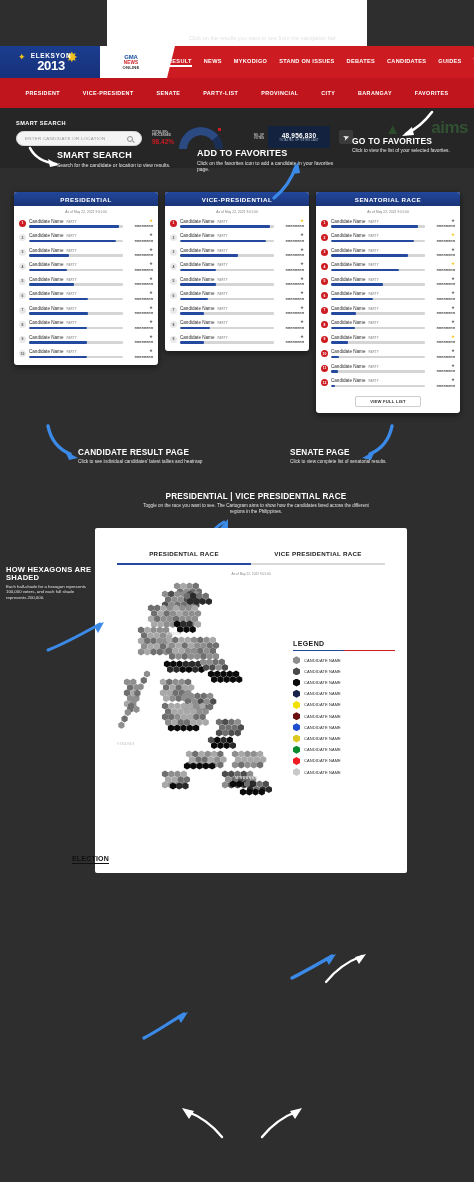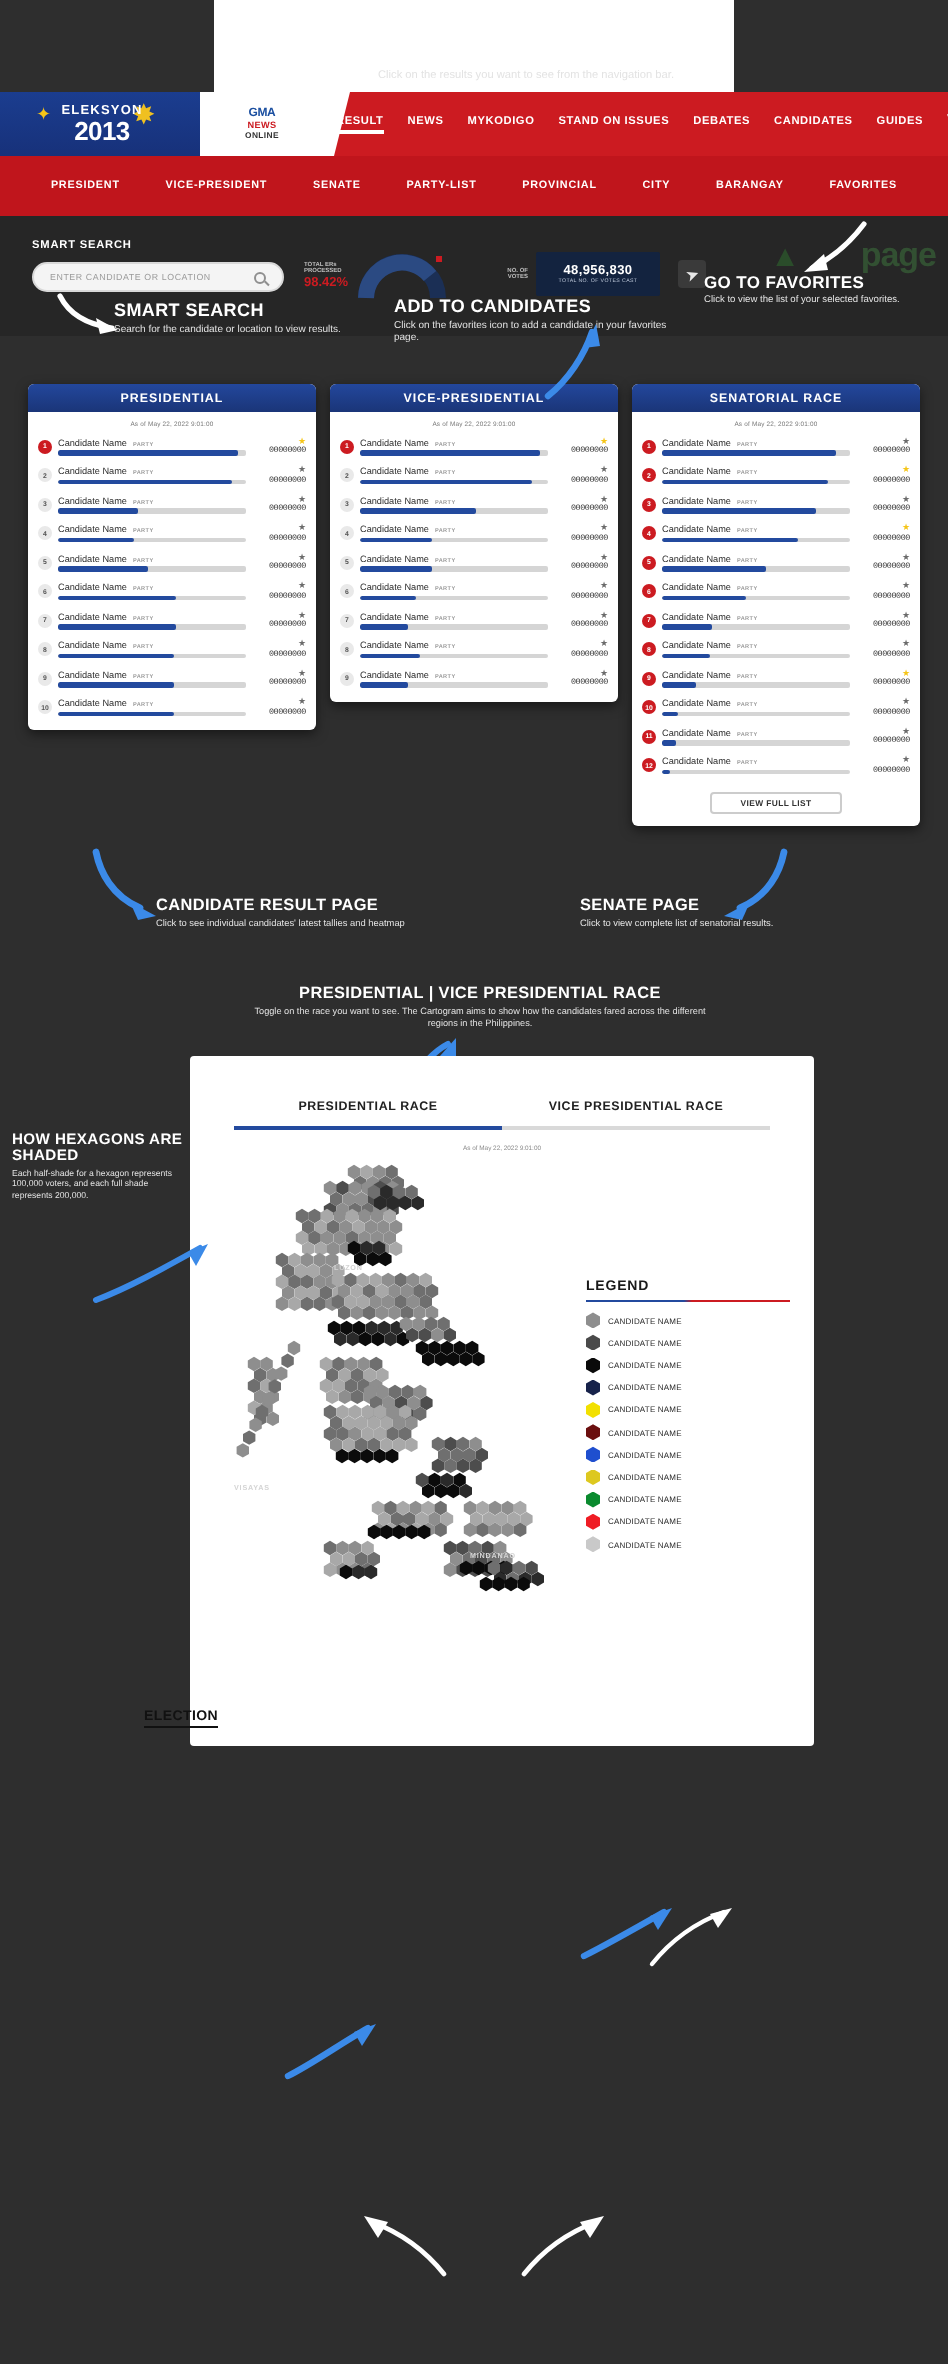--- a/index.html
+++ b/index.html
@@ -147,21 +147,21 @@
   #card-vp{left:165px;top:192px;width:144px;}
   #card-sen{left:316px;top:192px;width:144px;}
 
   
   #ann-candpage{left:78px;top:448px;width:145px;}
   #ann-candpage .ann-title{font-size:8.2px;}
   #ann-candpage .ann-body{font-size:4.7px;margin-top:2px;}
   #ann-senate{left:290px;top:448px;width:120px;}
   #ann-senate .ann-title{font-size:8.2px;}
   #ann-senate .ann-body{font-size:4.7px;margin-top:2px;}
-  #ann-prezvp{left:120px;top:492px;width:240px;text-align:center;}
+  #ann-prezvp{left:136px;top:492px;width:240px;text-align:center;}
   #ann-prezvp .ann-title{font-size:8.2px;}
   #ann-prezvp .ann-body{font-size:4.6px;margin-top:2px;}
 
   
   #carto{position:absolute;left:95px;top:528px;width:312px;height:345px;background:#fff;border-radius:2px;}
   .carto-tabs{display:flex;padding:14px 22px 0;gap:0;}
   .ctab{flex:1;text-align:center;padding-bottom:5px;position:relative;}
   .ctab span{font-size:6.2px;font-weight:bold;color:#222;letter-spacing:.3px;}
   .ctab::after{content:"";position:absolute;left:0;right:0;bottom:0;height:2px;background:#d9d9d9;}
   .ctab.active::after{background:#234a9e;}
@@ -238,21 +238,21 @@
       <div class="nav2-item">PARTY-LIST</div>
       <div class="nav2-item">PROVINCIAL</div>
       <div class="nav2-item">CITY</div>
       <div class="nav2-item">BARANGAY</div>
       <div class="nav2-item">FAVORITES</div>
     </div>
   </div>
 
   <div class="band"></div>
   <div class="smart-wm-tree">▲</div>
-  <div class="smart-wm">page</div>
+  <div class="smart-wm">aims</div>
 
   <div class="smart-label">SMART SEARCH</div>
   <div class="search-pill">
     <div class="search-ph">ENTER CANDIDATE OR LOCATION</div>
     <div class="search-ico"></div>
   </div>
 
   <div class="stat-box" id="stat-gauge">
     <div>
       <div class="gauge-lbl">TOTAL ERs PROCESSED</div>
@@ -282,21 +282,21 @@
   <div class="ann" id="ann-smart">
     <div class="ann-title">SMART SEARCH</div>
     <div class="ann-body">Search for the candidate or location to view results.</div>
   </div>
   <svg class="arrow" style="left:26px;top:146px;" width="34" height="22" viewBox="0 0 34 22">
     <path d="M4 2 C8 10, 16 16, 30 18" stroke="#fff" stroke-width="2.6" fill="none" stroke-linecap="round"></path>
     <path d="M33 19 L22 13 L24 21 Z" fill="#fff"></path>
   </svg>
 
   <div class="ann" id="ann-fav">
-    <div class="ann-title">ADD TO CANDIDATES</div>
+    <div class="ann-title">ADD TO FAVORITES</div>
     <div class="ann-body">Click on the favorites icon to add a candidate in your favorites page.</div>
   </div>
 
   <div class="ann" id="ann-gofav">
     <div class="ann-title">GO TO  FAVORITES</div>
     <div class="ann-body">Click to view the list of your selected favorites.</div>
   </div>
   <svg class="arrow" style="left:398px;top:110px;" width="38" height="28" viewBox="0 0 38 28">
     <path d="M34 2 C28 10, 20 18, 8 24" stroke="#fff" stroke-width="2.6" fill="none" stroke-linecap="round"></path>
     <path d="M4 26 L14 17 L16 25 Z" fill="#fff"></path>

